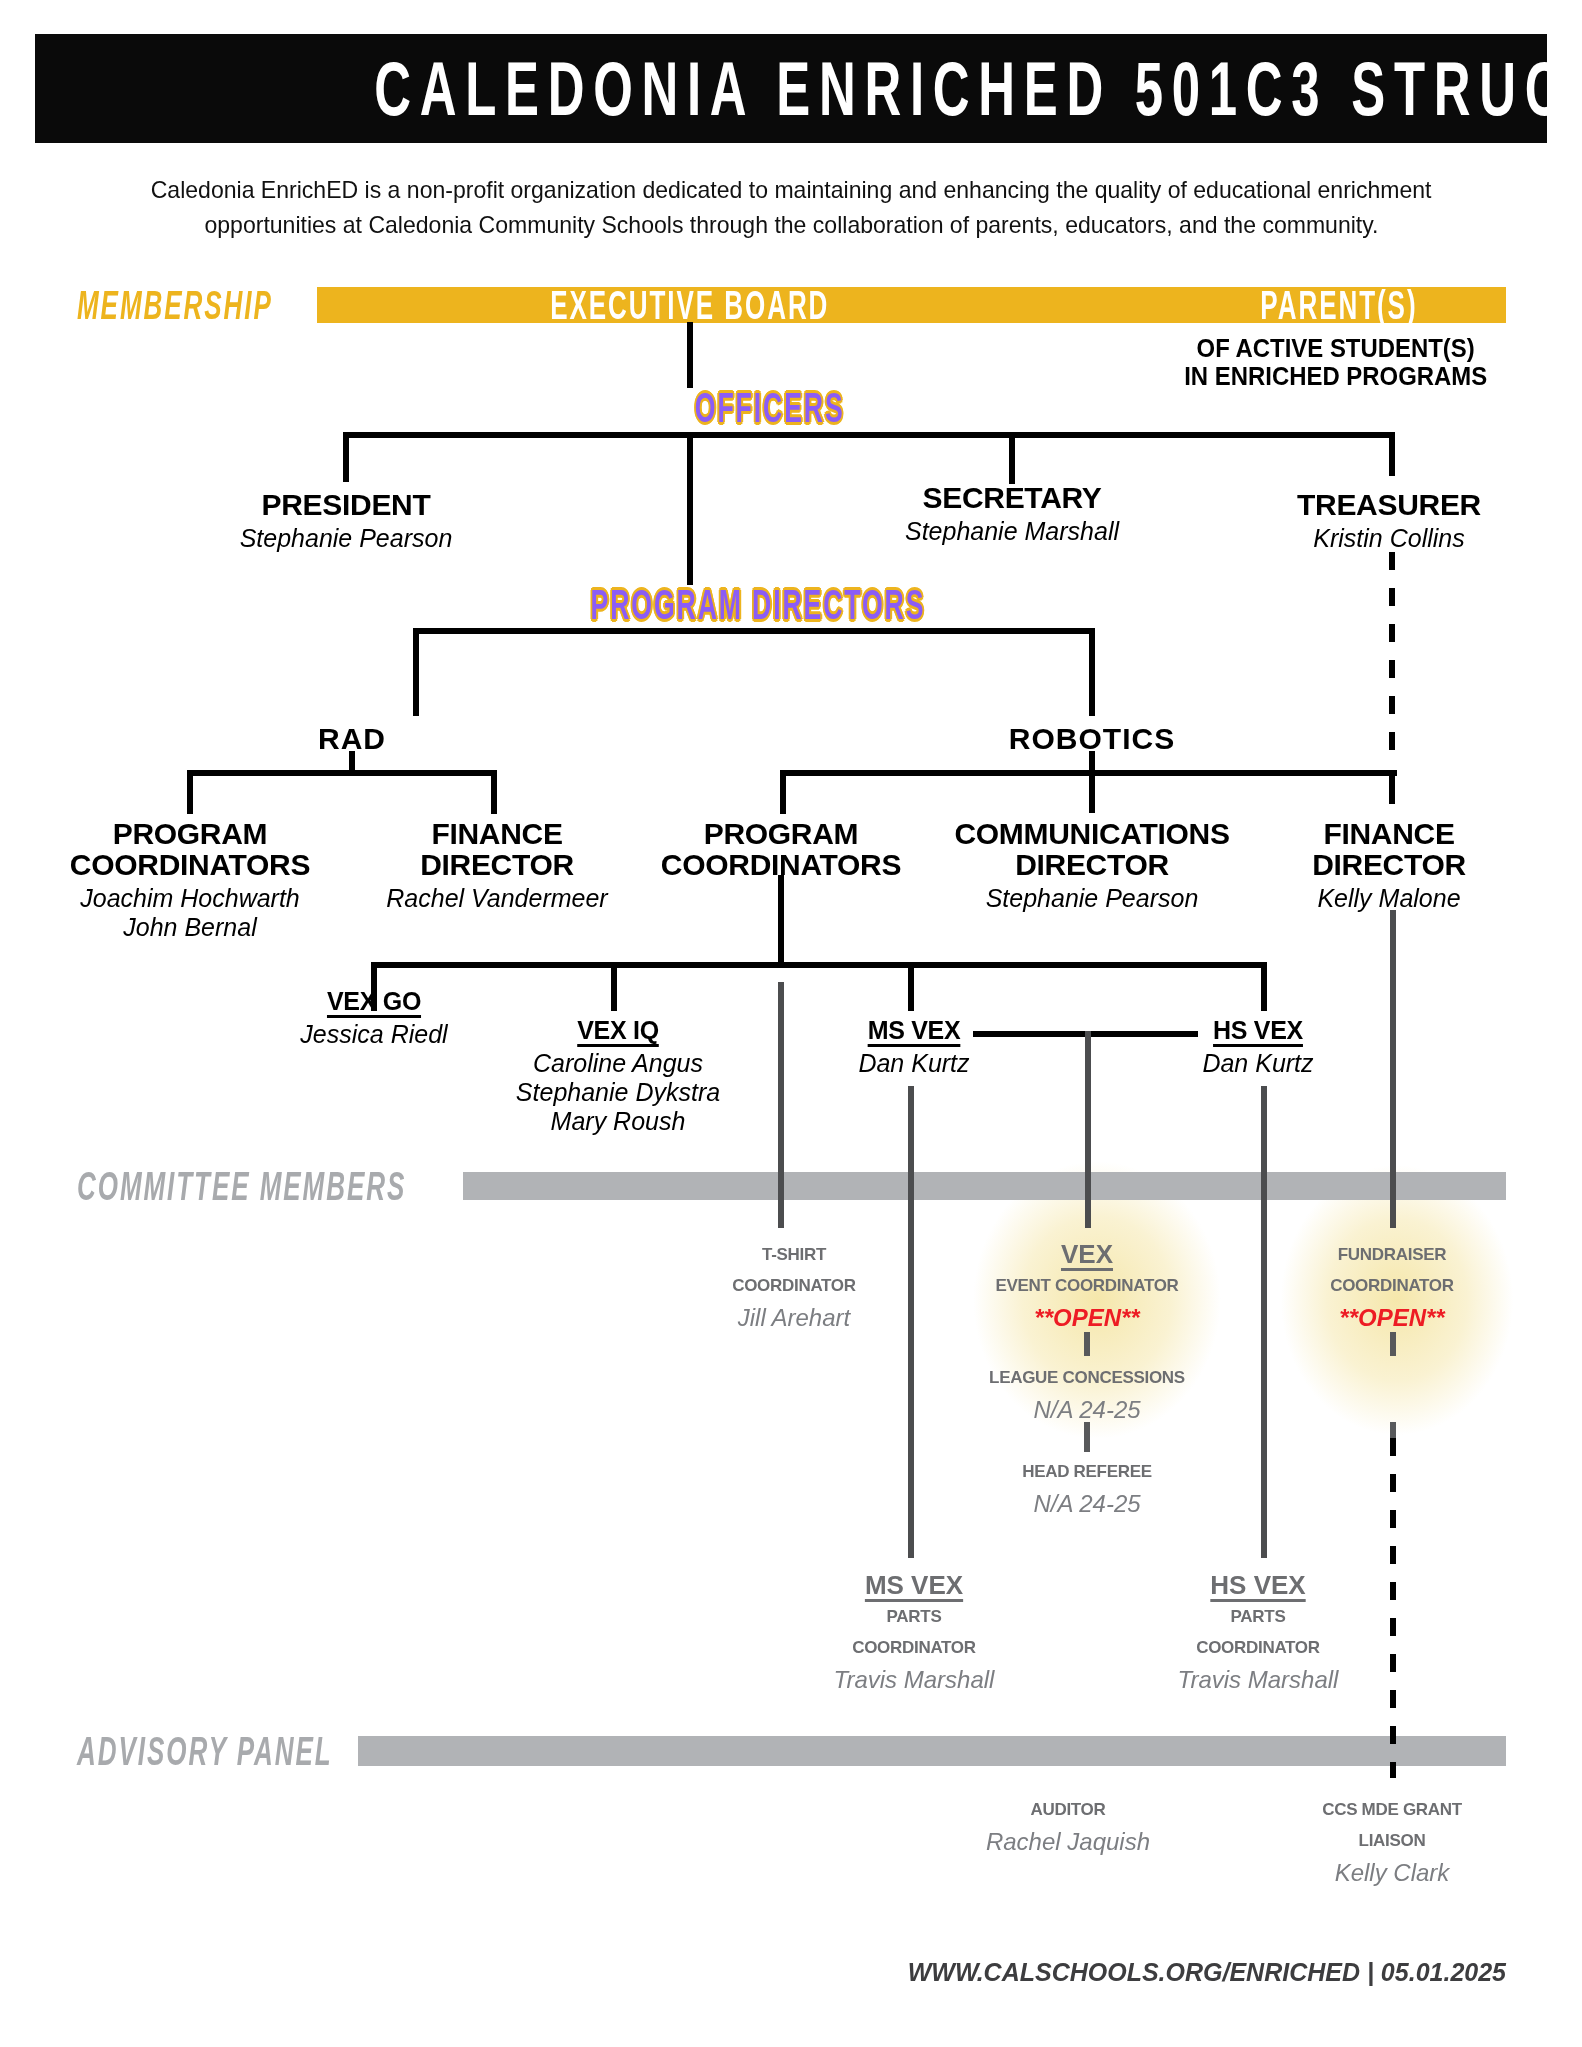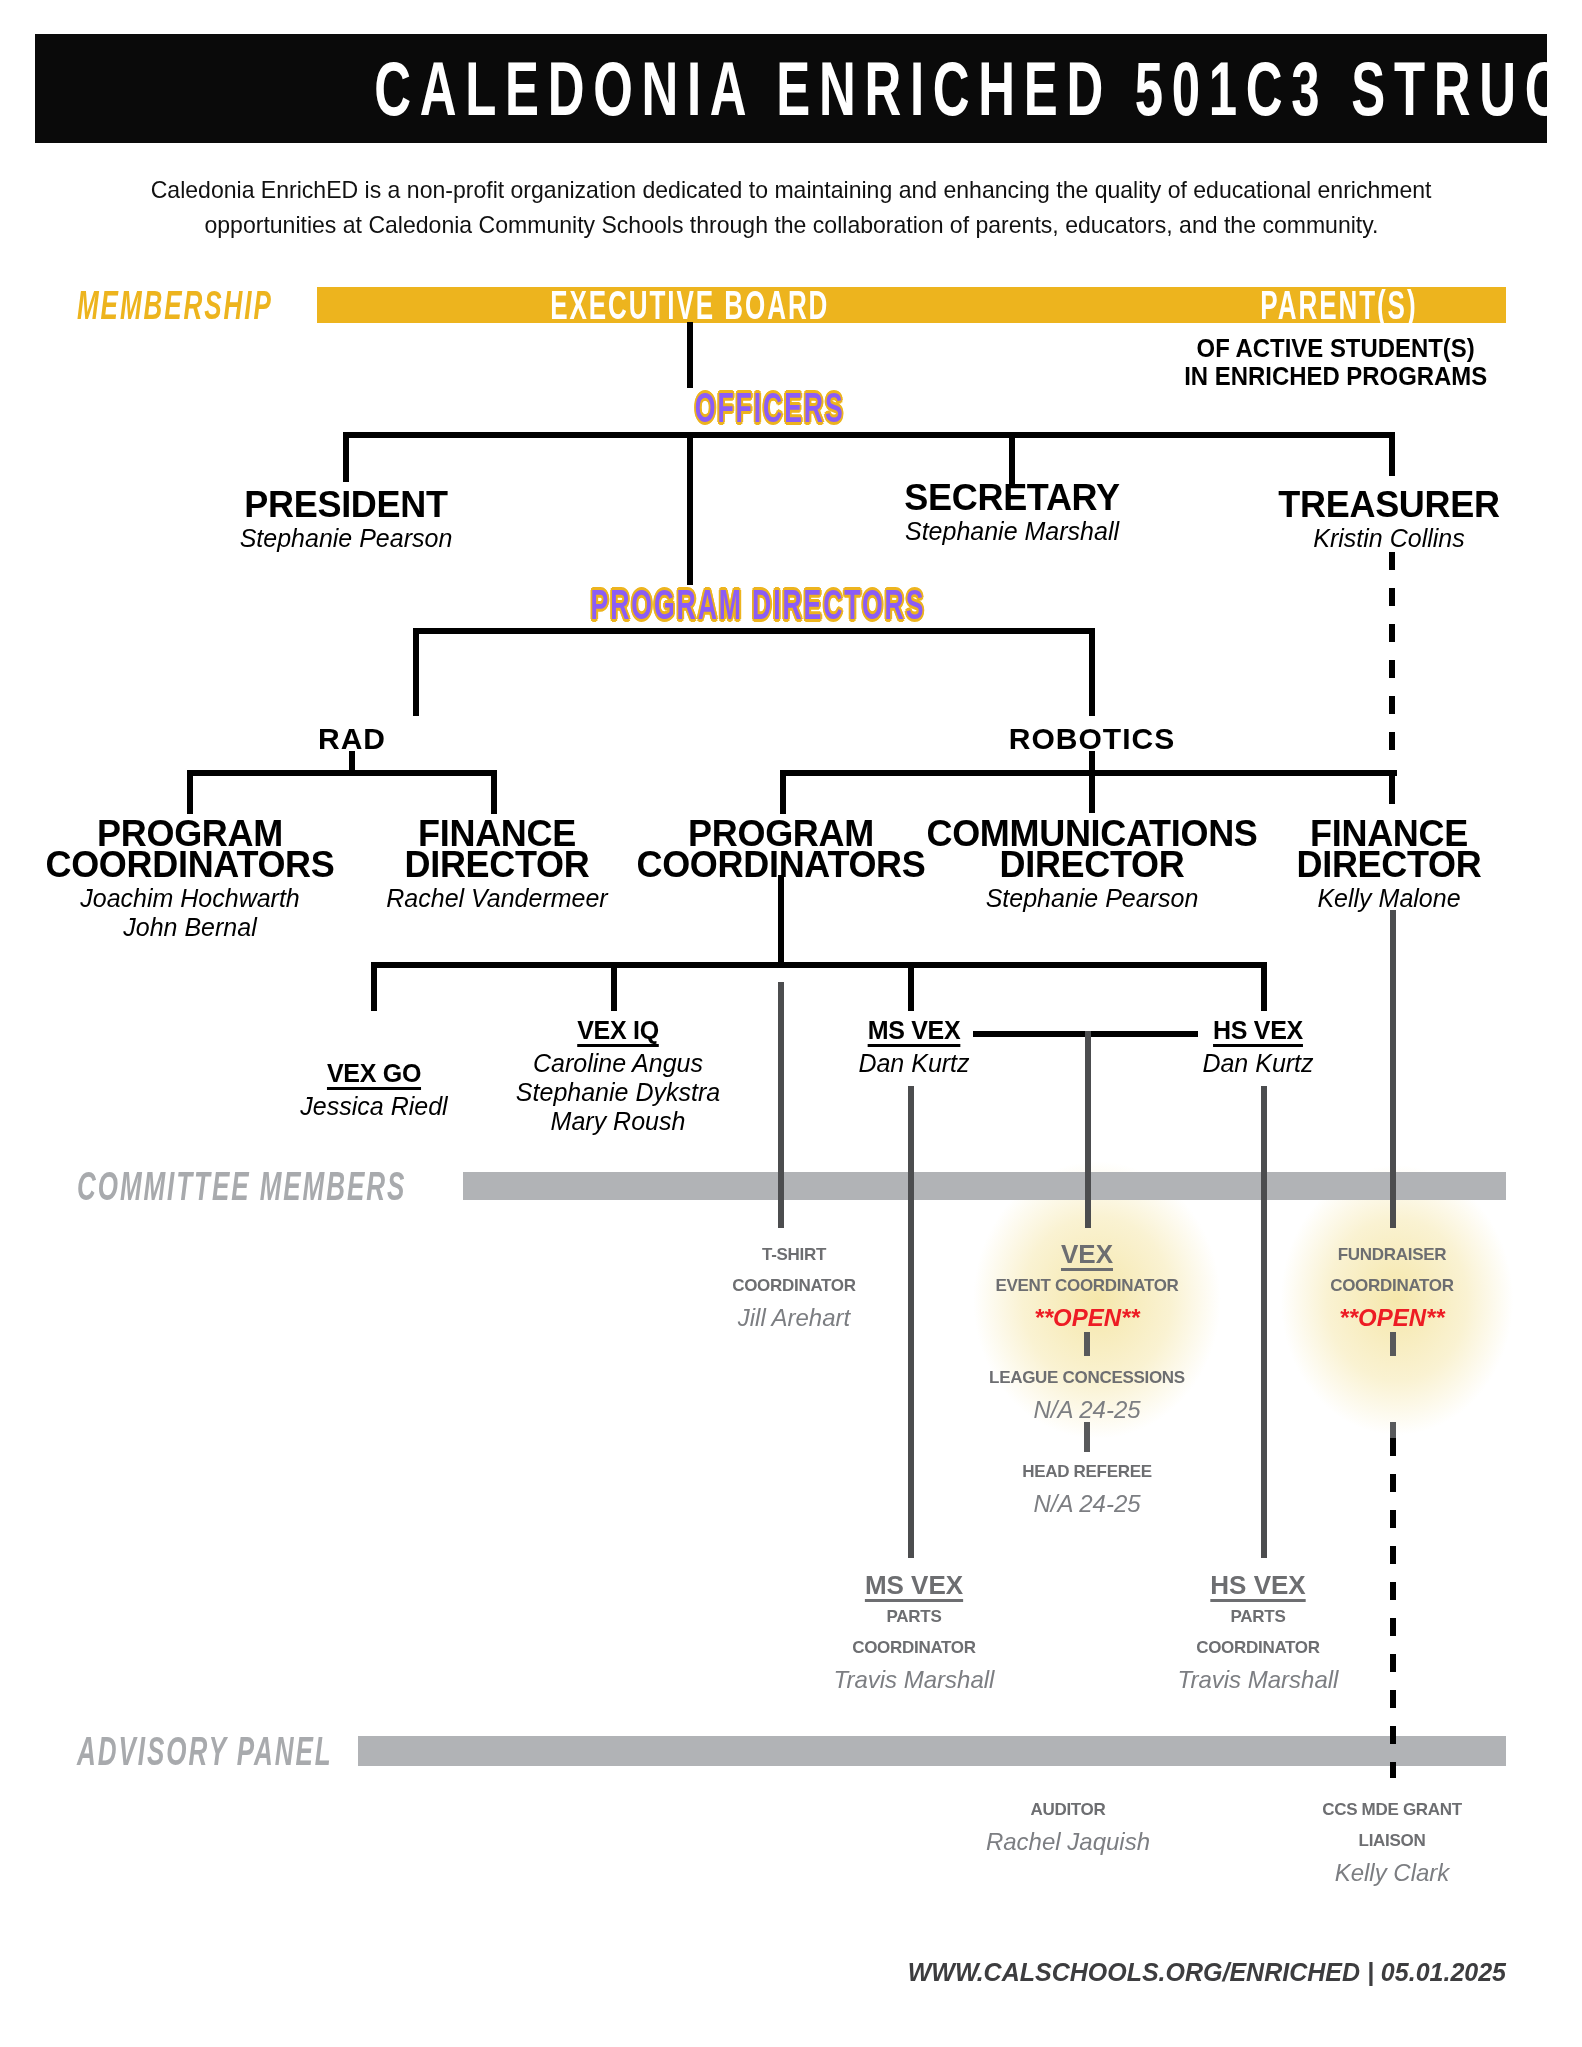--- a/index.html
+++ b/index.html
@@ -40,21 +40,21 @@
     text-shadow:-3px 0 0 #edb41e,3px 0 0 #edb41e,0 -3px 0 #edb41e,0 3px 0 #edb41e,
                 -2px -2px 0 #edb41e,2px -2px 0 #edb41e,-2px 2px 0 #edb41e,2px 2px 0 #edb41e;}
   .div-label{position:absolute;z-index:3;text-align:center;font-weight:bold;font-size:30px;letter-spacing:1px;}
   
   .ln{position:absolute;z-index:2;background:#000;}
   .ln.gray{background:#4c4d4f;}
   .ln.stub{background:#58595b;}
   .ln.dash{background:repeating-linear-gradient(180deg,#000 0 18px,transparent 18px 36px);}
   
   .node{position:absolute;z-index:3;width:320px;text-align:center;}
-  .node .t{font-weight:bold;font-size:36px;line-height:31px;letter-spacing:-0.3px;white-space:pre-line;}
+  .node .t{font-weight:bold;font-size:30px;line-height:31px;letter-spacing:-0.3px;white-space:pre-line;}
   .node .nm{font-style:italic;font-size:25px;line-height:29px;margin-top:4px;white-space:pre-line;}
   .node.vex .t{font-size:25px;line-height:27px;text-decoration:underline;text-decoration-thickness:3px;text-underline-offset:5px;}
   .node.vex .nm{margin-top:5px;}
   .node.com .t{color:#6d6e71;font-size:17px;line-height:31px;}
   .node.com .grp{color:#6d6e71;font-weight:bold;font-size:26px;line-height:31px;
     text-decoration:underline;text-decoration-thickness:3px;text-underline-offset:5px;}
   .node.com .nm{color:#7c7e82;font-size:24px;line-height:30px;margin-top:2px;}
   .node.com .open{color:#ed1c24;font-weight:bold;font-style:italic;font-size:24px;line-height:30px;margin-top:2px;}
   
   .footer{position:absolute;z-index:3;right:76px;top:1958px;font-weight:bold;font-style:italic;font-size:25px;color:#3d3d3f;white-space:nowrap;text-align:center;}
@@ -148,21 +148,21 @@
   </div>
 
   <div class="ln" style="left:778px;top:875px;width:6px;height:89px;"></div>
   <div class="ln" style="left:371px;top:962px;width:896px;height:6px;"></div>
   <div class="ln" style="left:371px;top:962px;width:6px;height:49px;"></div>
   <div class="ln" style="left:611px;top:962px;width:6px;height:49px;"></div>
   <div class="ln" style="left:908px;top:962px;width:6px;height:49px;"></div>
   <div class="ln" style="left:1261px;top:962px;width:6px;height:49px;"></div>
   <div class="ln" style="left:973px;top:1031px;width:225px;height:6px;"></div>
 
-  <div class="node vex" style="left:214px;top:1060px;">
+  <div class="node vex" style="left:214px;top:988px;">
     <div class="t">VEX GO</div>
     <div class="nm">Jessica Riedl</div>
   </div>
   <div class="node vex" style="left:458px;top:1017px;">
     <div class="t">VEX IQ</div>
     <div class="nm">Caroline Angus
 Stephanie Dykstra
 Mary Roush</div>
   </div>
   <div class="node vex" style="left:754px;top:1017px;">

